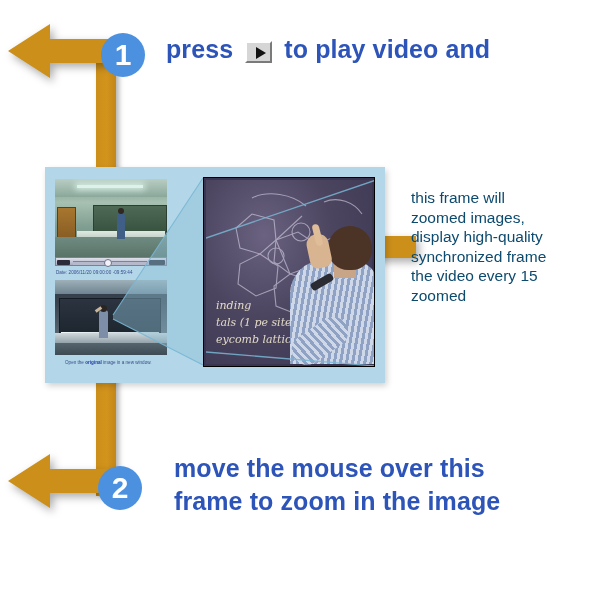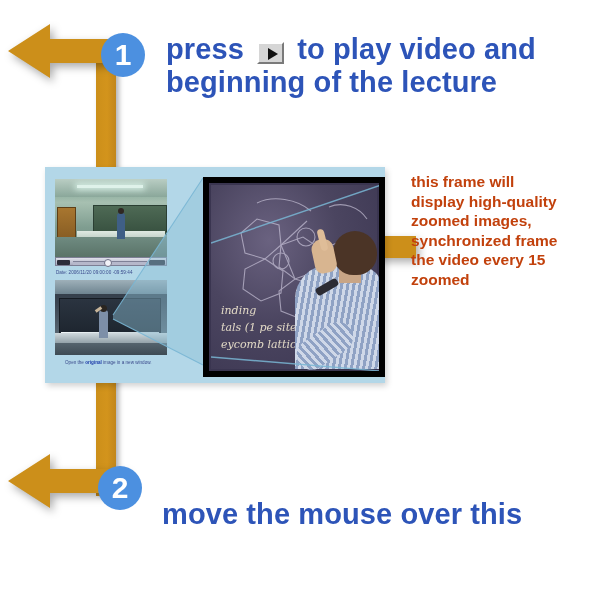--- a/index.html
+++ b/index.html
@@ -25,24 +25,24 @@
     background:#4c90e0;color:#ffffff;
     display:flex;align-items:center;justify-content:center;
     font-weight:bold;line-height:1;
   }
   #badge1{left:101px;top:33px;width:44px;height:44px;font-size:30px;}
   #badge2{left:98px;top:466px;width:44px;height:44px;font-size:30px;}
 
   
   .instr{
     position:absolute;color:#2d54b8;font-weight:bold;
-    font-size:29px;line-height:33px;letter-spacing:.1px;
+    font-size:25px;line-height:33px;letter-spacing:.1px;
   }
   #instr-top{left:166px;top:33px;width:420px;}
-  #instr-bottom{left:162px;top:452px;width:420px;margin-top:46px;}
+  #instr-bottom{left:174px;top:452px;width:420px;}
 
   .inline-row{display:block;white-space:nowrap;}
 
   
   .playbtn{
     display:inline-block;vertical-align:-5px;margin:0 5px;
     width:27px;height:22px;background:#d6d6d6;
     border-top:2px solid #ffffff;border-left:2px solid #ffffff;
     border-right:2px solid #7a7a7a;border-bottom:2px solid #7a7a7a;
     position:relative;box-sizing:border-box;
@@ -62,22 +62,22 @@
     position:absolute;left:0;top:5px;width:120px;height:5px;
     background:#c9c9c9;border-top:1px solid #8e8e8e;border-bottom:1px solid #fafafa;
   }
   .slider .knob{
     position:absolute;left:53px;top:1px;width:12px;height:13px;
     border-radius:3px;background:#e9e9e9;border:1px solid #8a8a8a;
   }
 
   
   #note{
-    position:absolute;left:411px;top:172px;width:180px;
-    color:#c2410c;font-weight:bold;font-size:15.5px;line-height:19.5px;
+    position:absolute;left:411px;top:188px;width:180px;
+    color:#0c4a6e;font-weight:normal;font-size:15.5px;line-height:19.5px;
   }
 
   
   #panel{
     position:absolute;left:45px;top:167px;width:340px;height:216px;
     background:#b3d7e8;overflow:hidden;
   }
   #panel .inner{position:absolute;inset:0;}
 
   
@@ -146,21 +146,21 @@
   }
   #linktext{
     position:absolute;left:20px;top:193px;width:180px;
     font-size:4.6px;color:#3a4a8c;white-space:nowrap;
   }
   #linktext b{color:#1b39a8;}
 
   
   #bigframe{
     position:absolute;left:158px;top:10px;width:170px;height:188px;
-    background:#3a3550;border:6px solid #000000;overflow:hidden;
+    background:#3a3550;border:1px solid #000000;overflow:hidden;
   }
   .chalkboard{position:absolute;inset:2px;background:
      radial-gradient(ellipse at 35% 30%, #6a6280 0%, #4b4560 45%, #3a3550 100%);}
   .chalk{position:absolute;stroke:#d9d4e8;fill:none;opacity:.8;}
   .handwrite{
     position:absolute;left:10px;bottom:16px;color:#efe6cf;
     font-family:"DejaVu Serif",serif;font-style:italic;font-size:11px;
     line-height:17px;opacity:.92;white-space:nowrap;
   }
   .teacher{position:absolute;right:-6px;bottom:0;width:92px;height:150px;}
@@ -220,31 +220,31 @@
   <div class="badge" id="badge2">
     <span>2</span>
   </div>
 
   <div class="instr" id="instr-top">
     <span class="inline-row">
       <span>press</span>
       <span class="playbtn"></span>
       <span>to play video and</span>
     </span>
-    <span class="inline-row">beginning of the lecture</span>
   </div>
 
   <div class="instr" id="instr-bottom">
     <span class="inline-row">move the mouse over this</span>
+    <span class="inline-row">frame to zoom in the image</span>
   </div>
 
   <div id="note">
     <span style="display:block">this frame will</span>
+    <span style="display:block">zoomed images,</span>
     <span style="display:block">display high-quality</span>
-    <span style="display:block">zoomed images,</span>
     <span style="display:block">synchronized frame</span>
     <span style="display:block">the video every 15</span>
     <span style="display:block">zoomed</span>
   </div>
 
   <div id="panel">
     <div class="inner">
 
       <div class="thumb" id="thumb1">
         <div class="room1">

